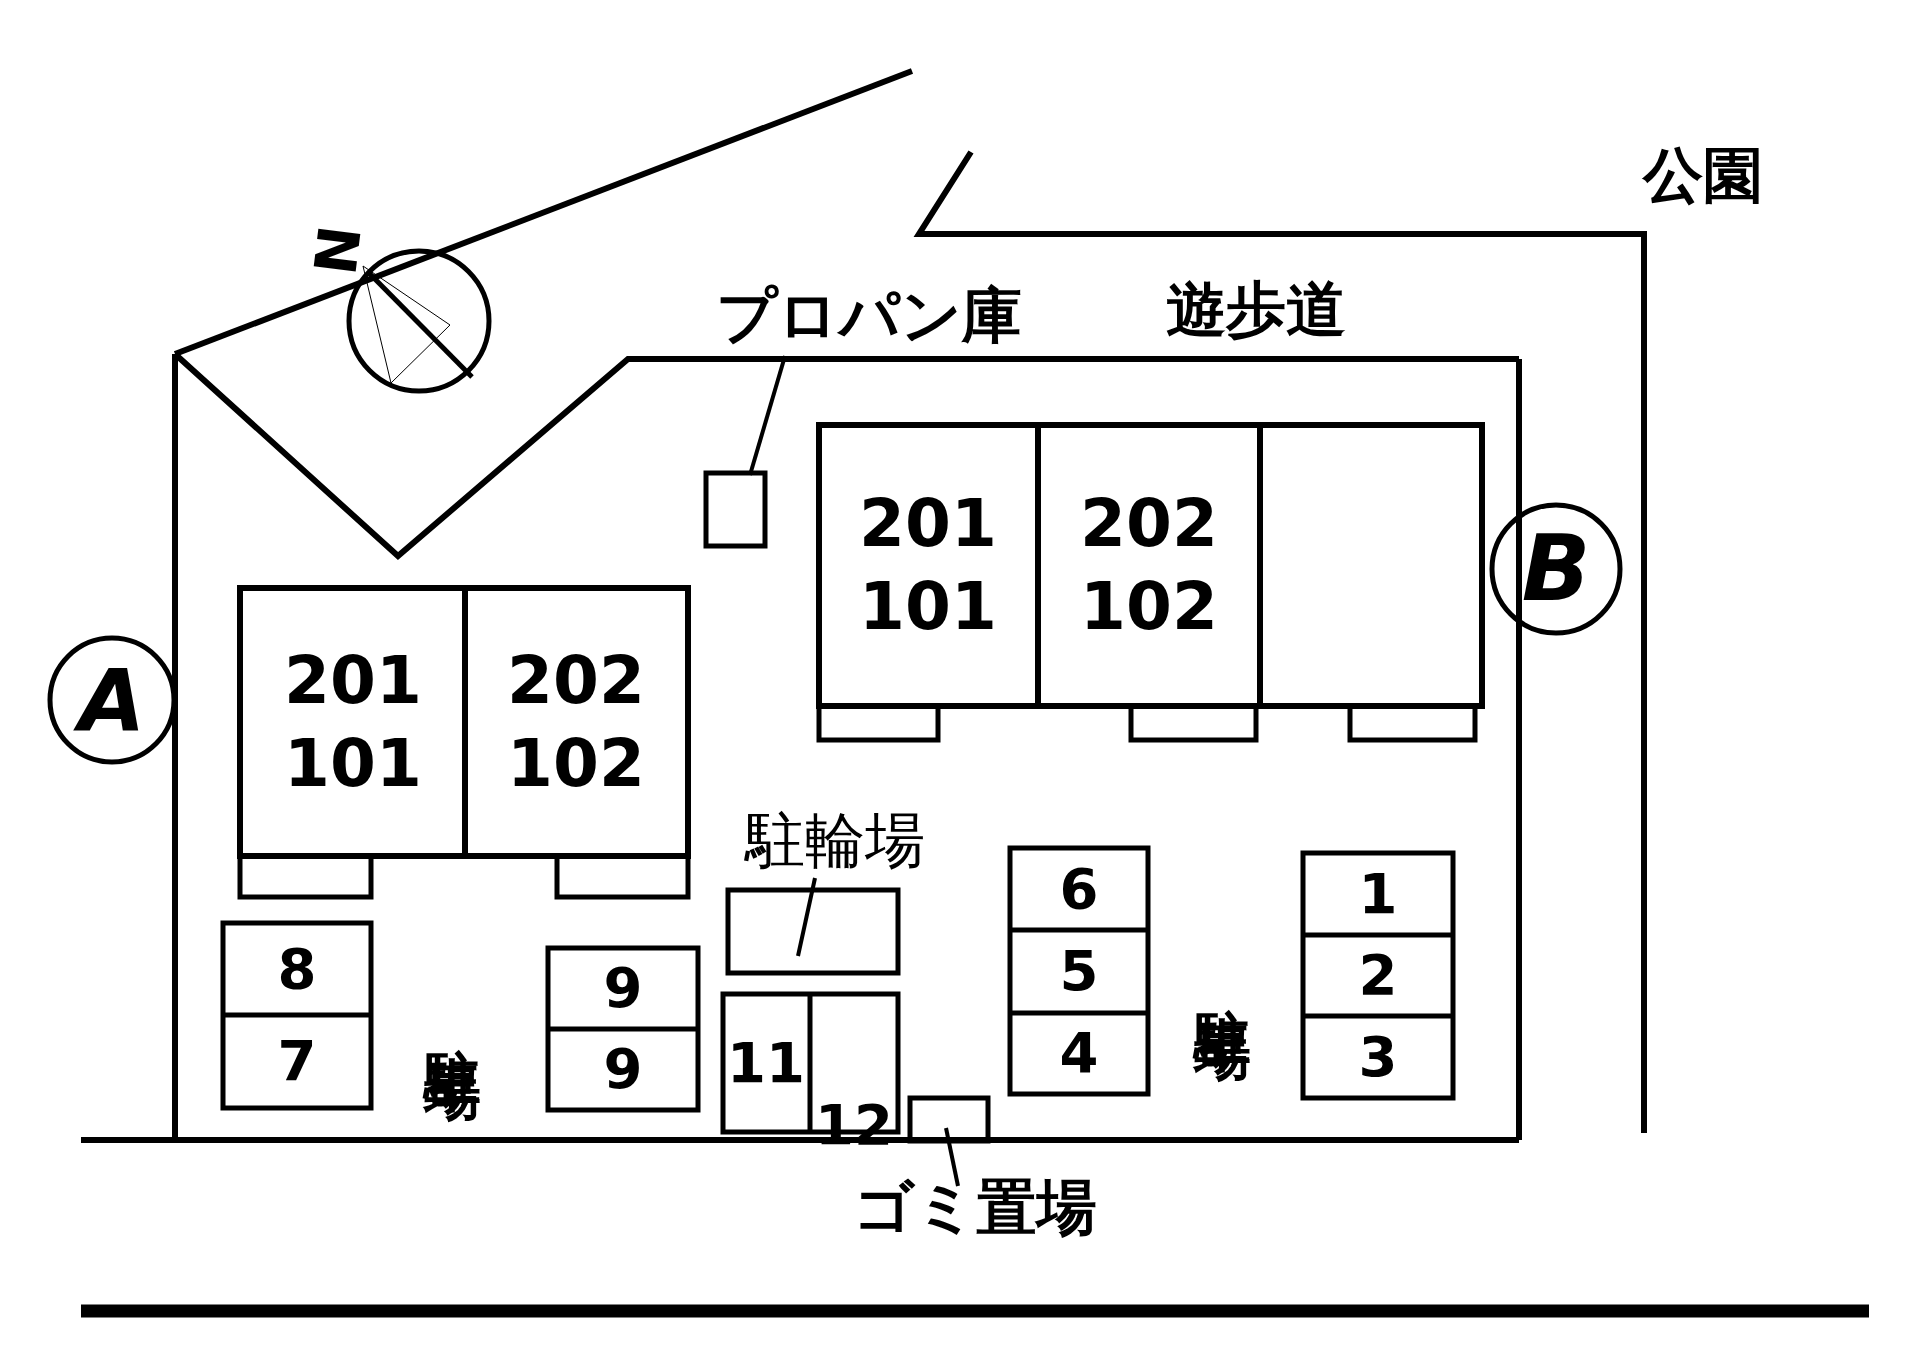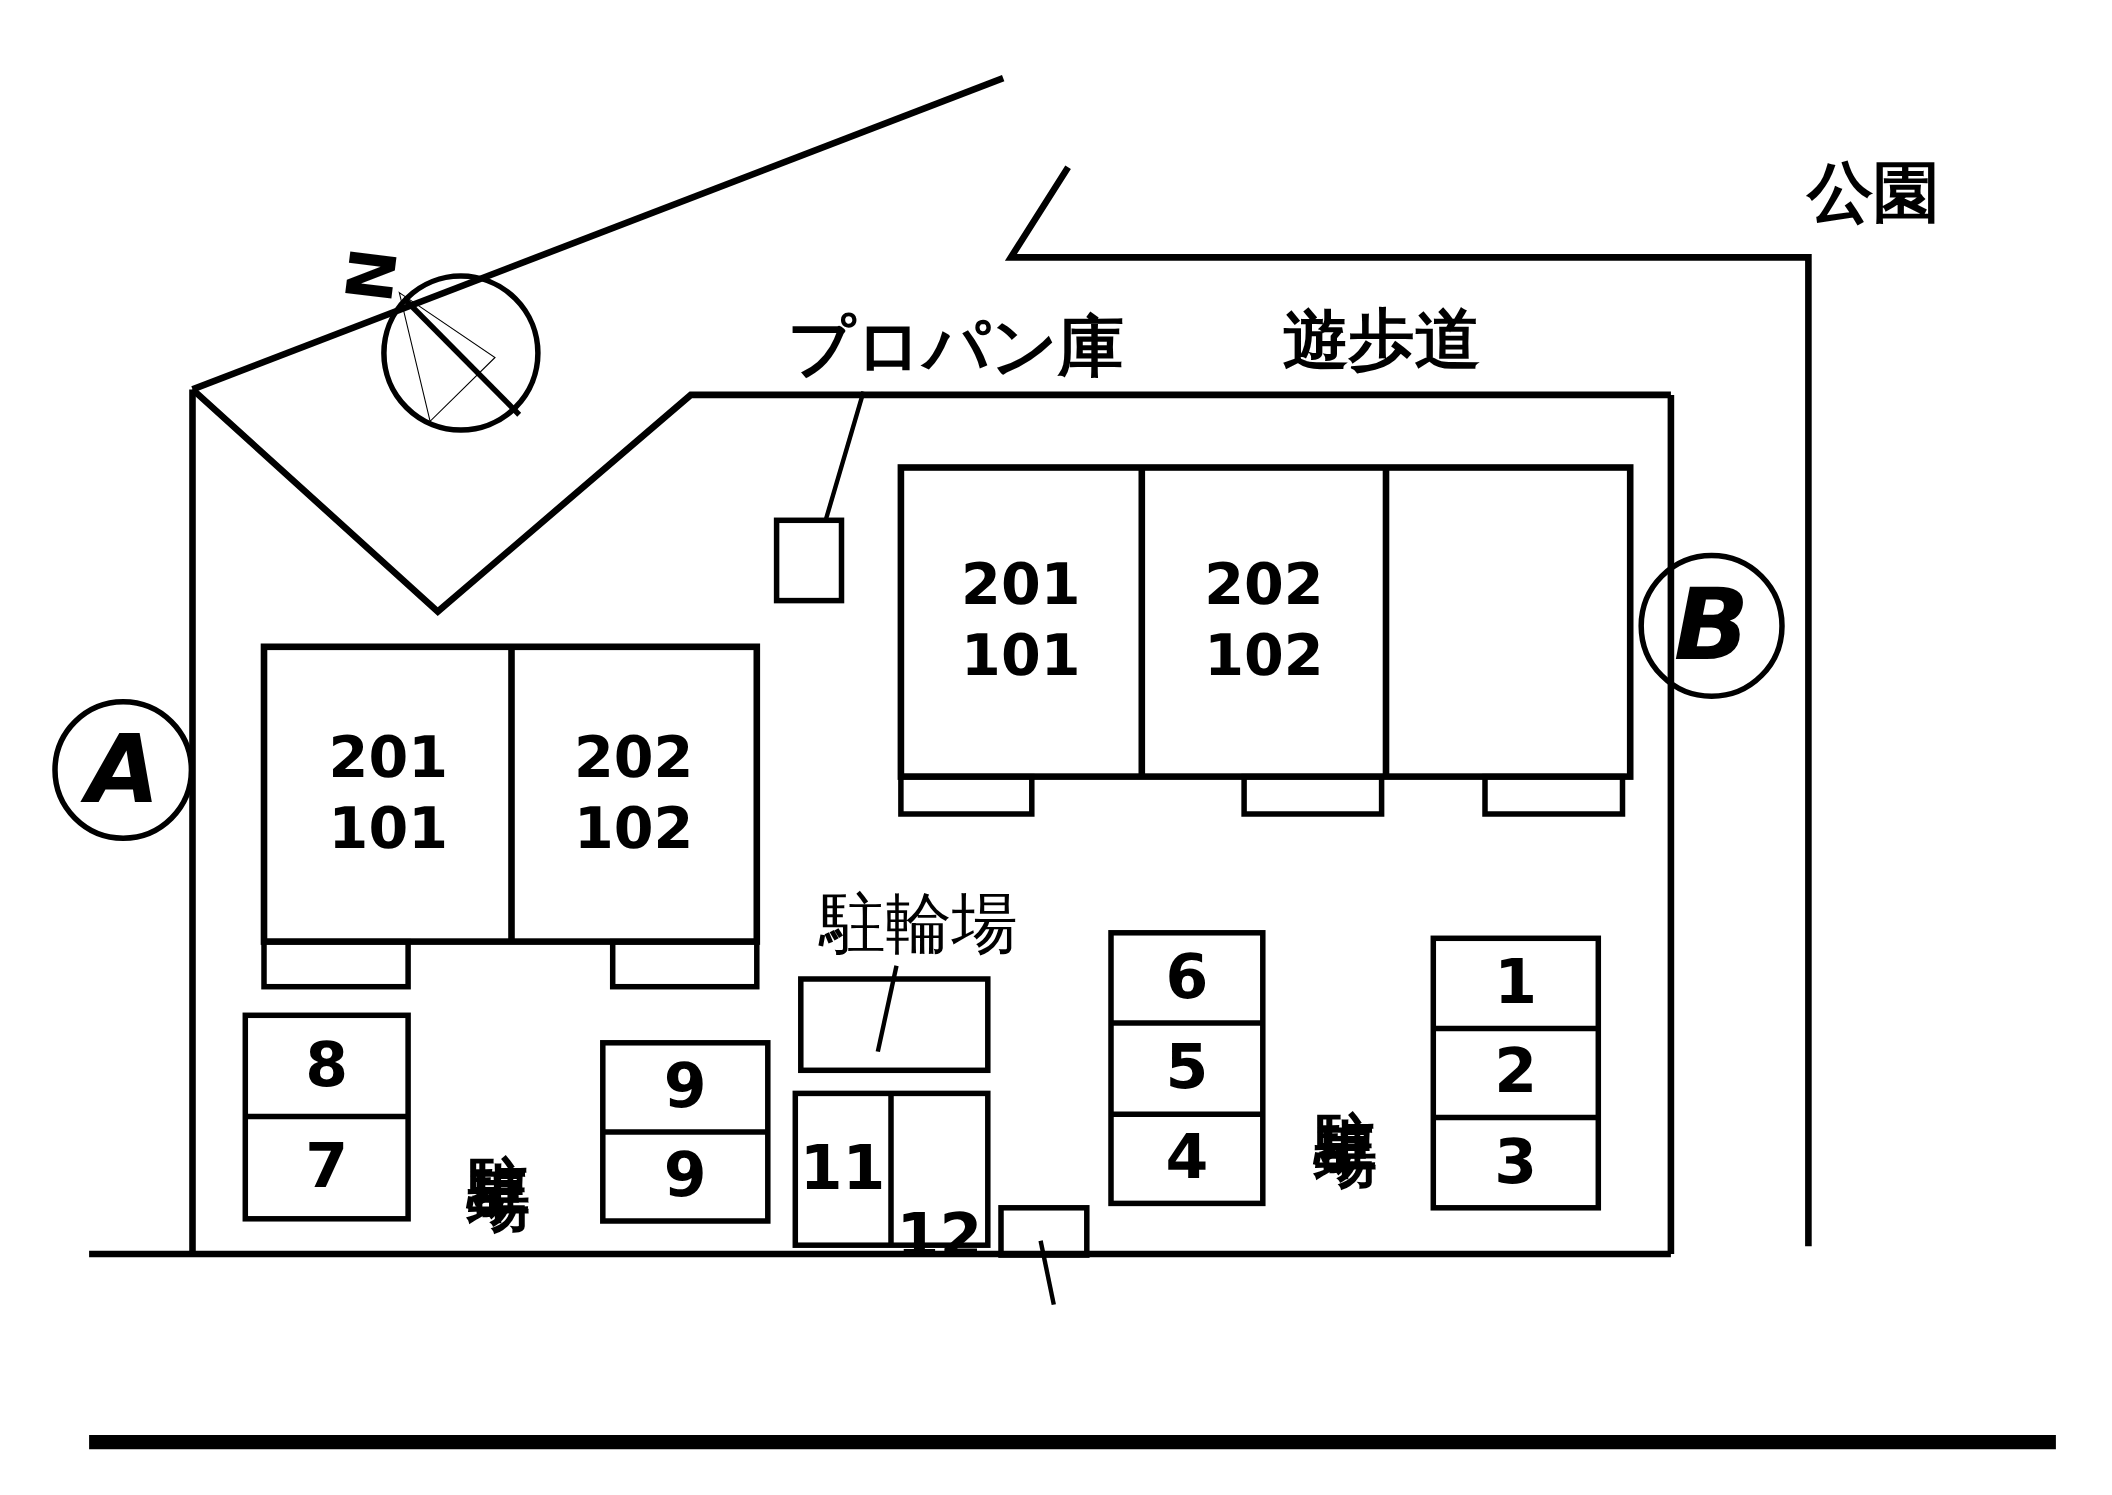--- a/index.html
+++ b/index.html
@@ -15,21 +15,21 @@
   }
   .jp{font-size:60px;}
   .jp-sm{font-size:60px;}
   .vlabel{
     position:absolute;transform:translate(-50%,-50%);
     writing-mode:vertical-rl;text-orientation:upright;
     font-size:56px;font-weight:bold;letter-spacing:10px;line-height:1;
   }
   .unit{
     position:absolute;transform:translate(-50%,-50%);
-    text-align:right;font-size:52px;font-weight:bold;line-height:1.25;
+    text-align:right;font-size:66px;font-weight:bold;line-height:1.25;
     white-space:nowrap;
   }
   .num{
     position:absolute;transform:translate(-50%,-50%);
     font-size:56px;font-weight:bold;line-height:1;
   }
   .marker{
     position:absolute;transform:translate(-50%,-50%);
     font-size:86px;font-weight:bold;font-style:italic;line-height:1;
   }
@@ -98,20 +98,21 @@
     <circle cx="112" cy="700" r="62" stroke-width="5" fill="#fff"></circle>
     <circle cx="1556" cy="569" r="64" stroke-width="5" fill="#fff"></circle>
   </svg>
 
   <div class="north" style="left:336px;top:250px;">N</div>
 
   <div class="lbl jp" style="left:1703px;top:175px;">公園</div>
   <div class="lbl jp" style="left:1256px;top:309px;">遊歩道</div>
   <div class="lbl jp-sm" style="left:869px;top:315px;font-weight:bold;">プロパン庫</div>
   <div class="lbl jp-sm" style="left:835px;top:840px;font-weight:normal;">駐輪場</div>
+  <div class="lbl jp-sm" style="left:975px;top:1207px;font-weight:bold;">ゴミ置場</div>
 
   <div class="vlabel" style="left:453px;top:1017px;">駐車場</div>
   <div class="vlabel" style="left:1223px;top:977px;">駐車場</div>
 
   <div class="unit" style="left:353px;top:722px;">
     <div>201</div>
     <div>101</div>
   </div>
   <div class="unit" style="left:576px;top:722px;">
     <div>202</div>

